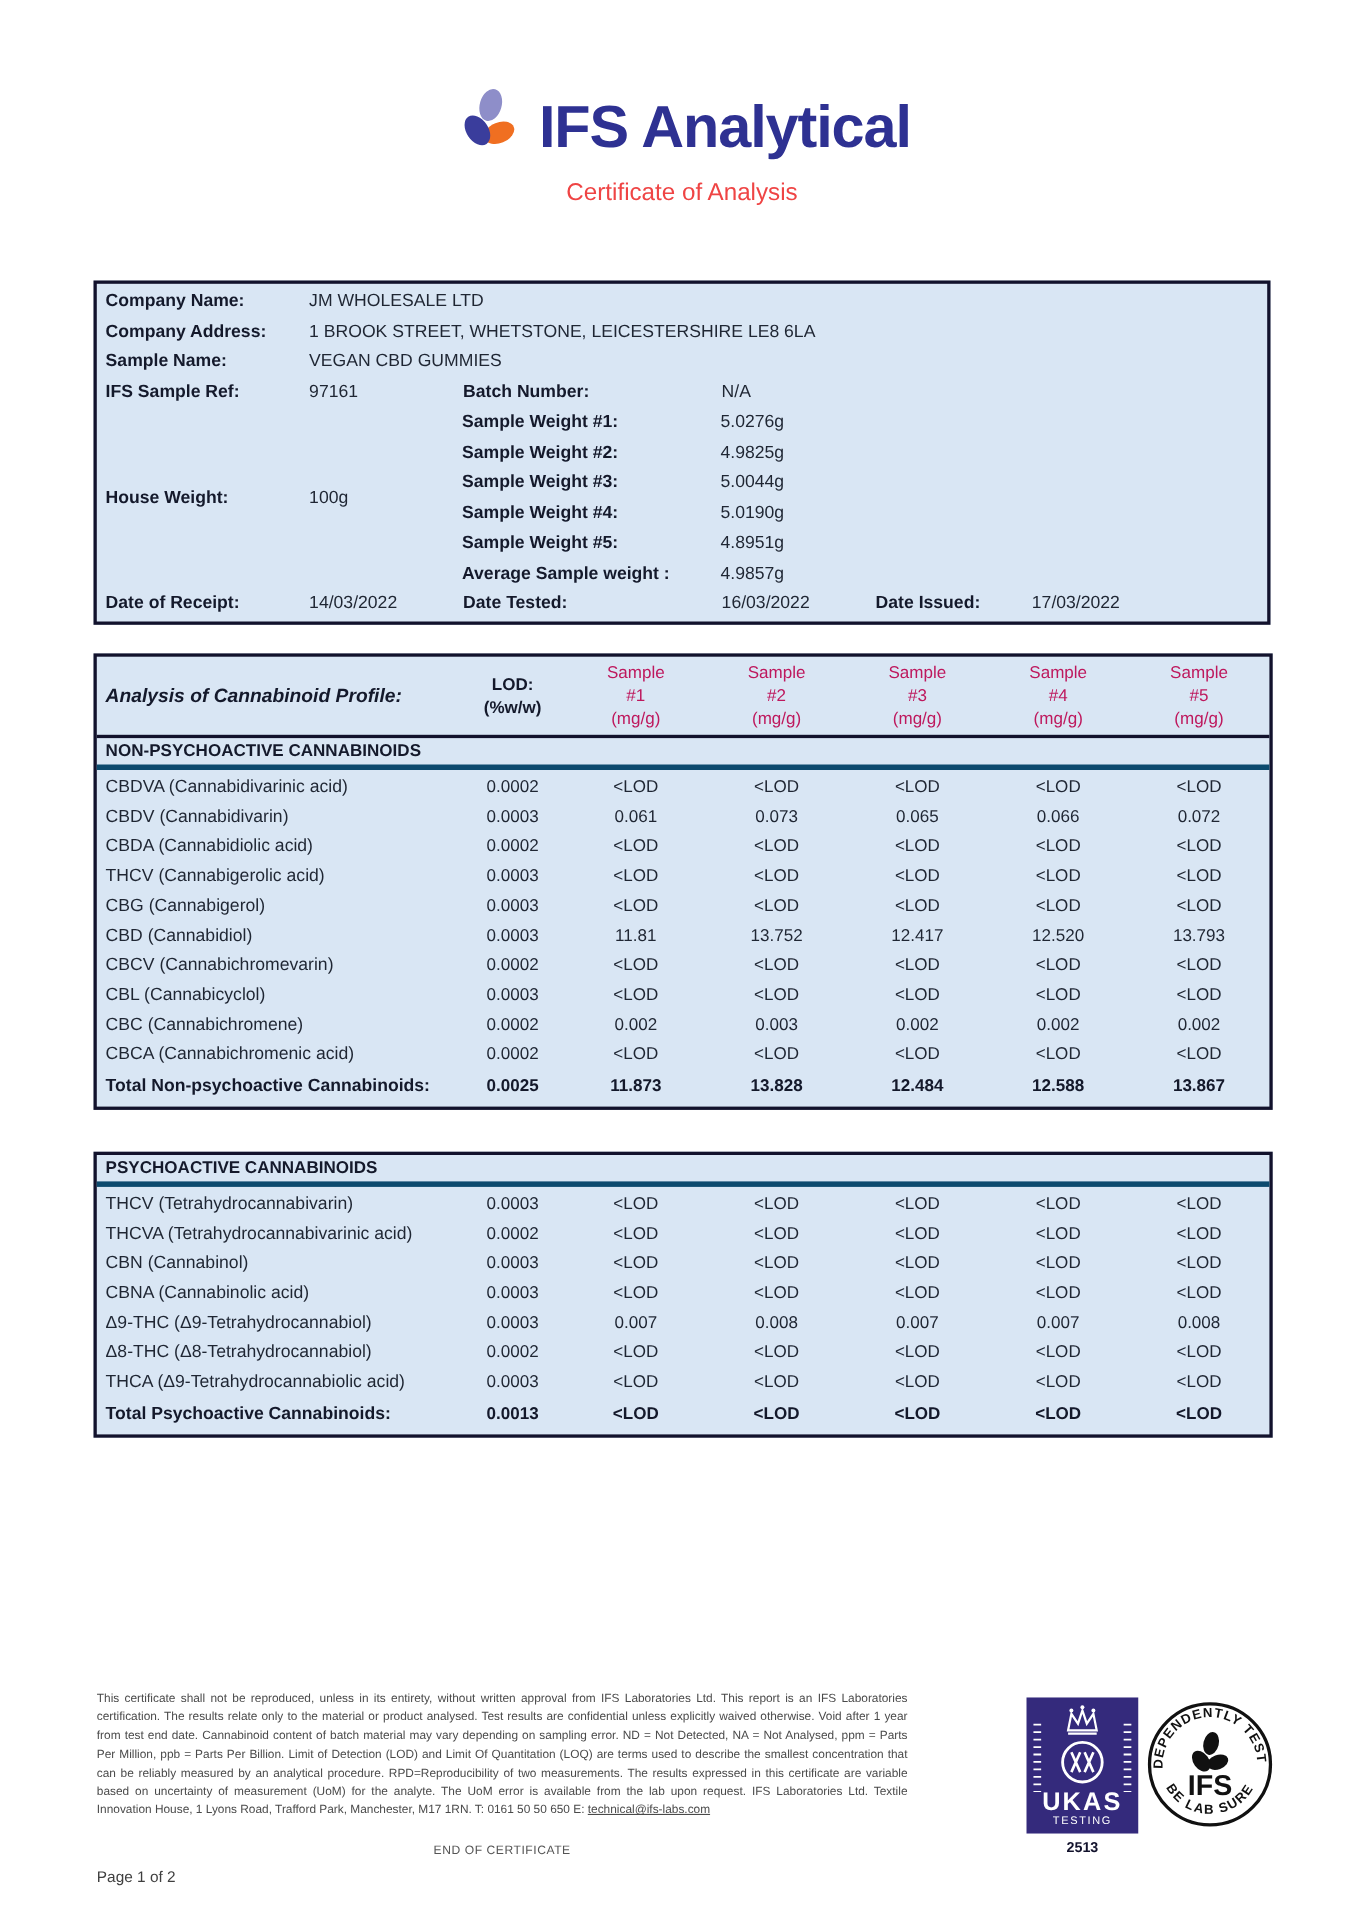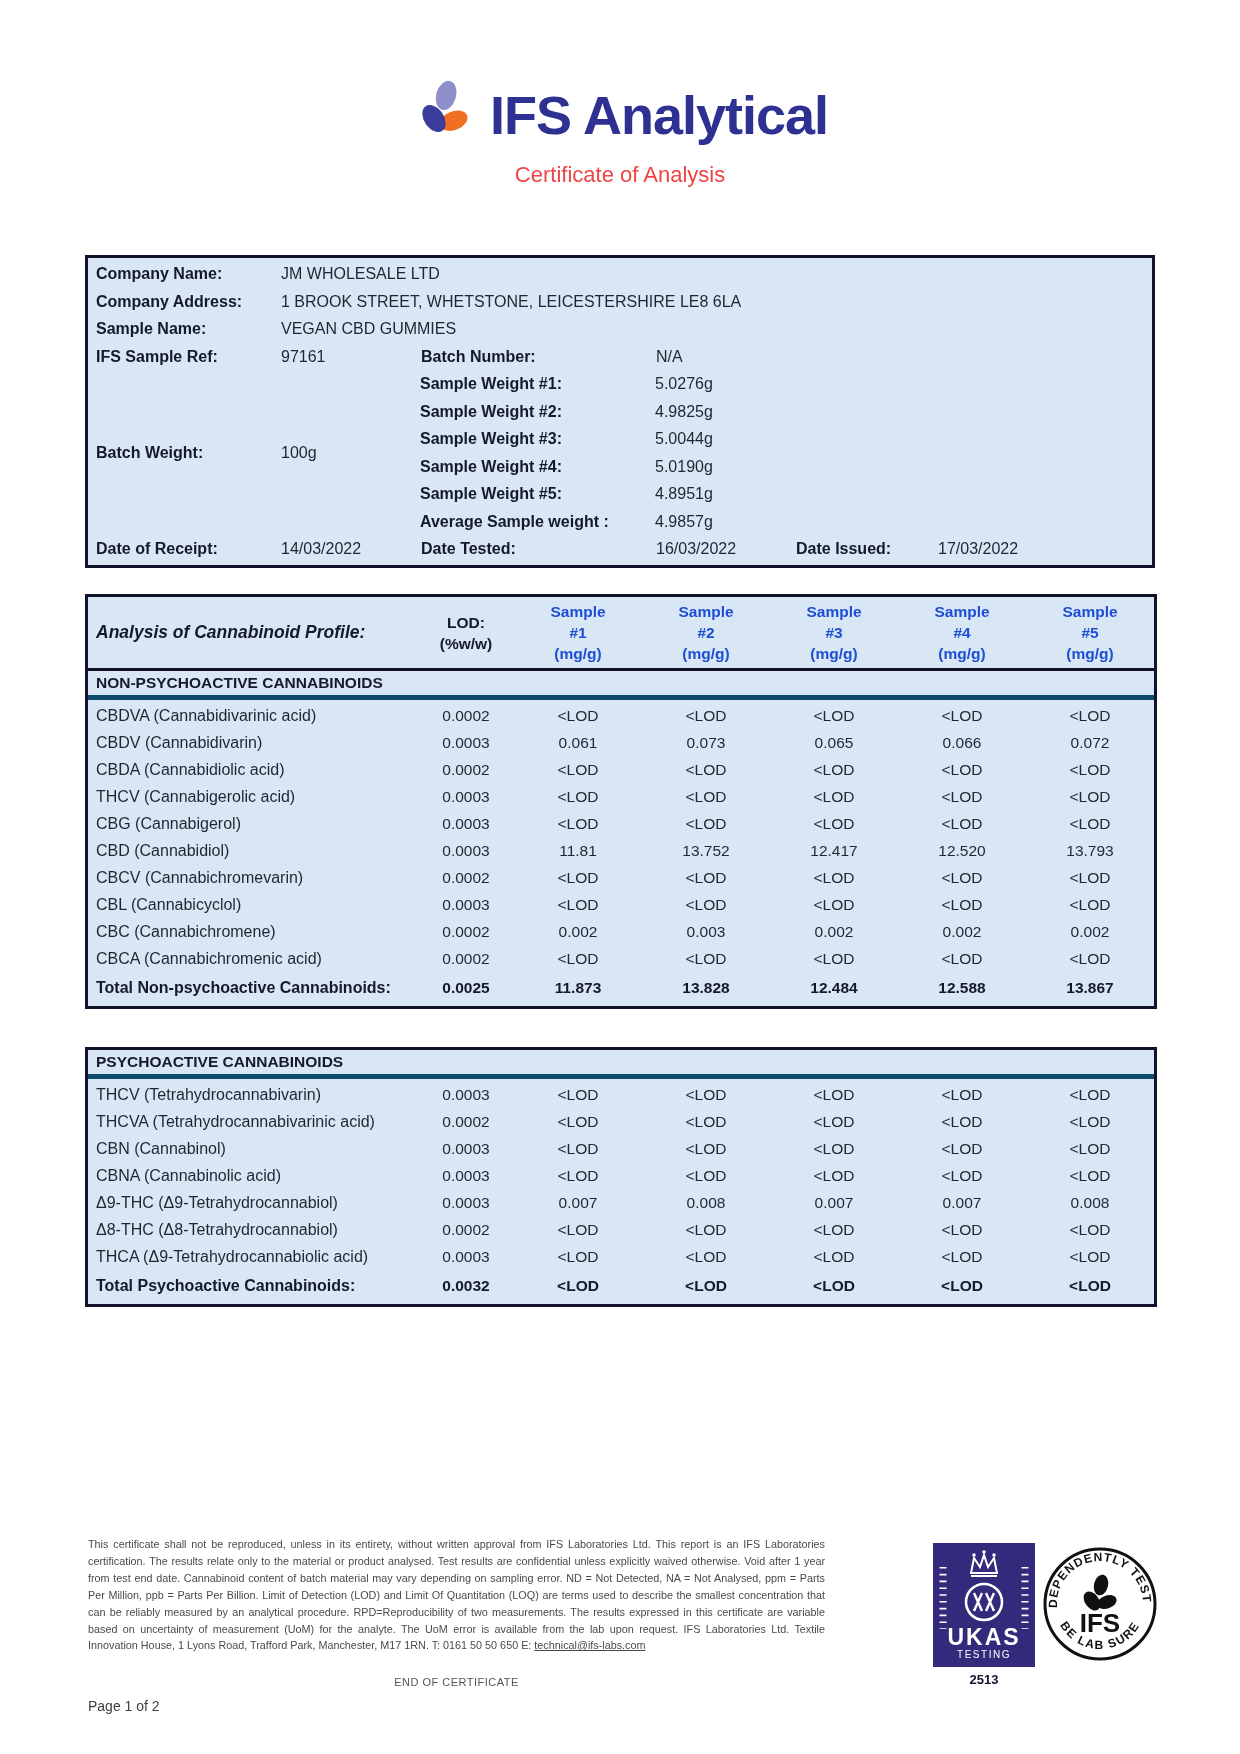--- a/index.html
+++ b/index.html
@@ -33,21 +33,21 @@
   .w-label { width:235px; font-weight:bold; color:#14192b; }
 
   
   .analysis-wrap { position:absolute; left:85px; top:594px; width:1072px; }
   .atable { border:3px solid #12122c; background:#d9e6f4; }
   .atable + .atable { margin-top:38px; }
   .a-header { display:flex; align-items:center; border-bottom:3px solid #12122c; padding:4px 0; }
   .a-header .h-title { width:330px; padding-left:8px; font-weight:bold; font-size:17.5px; color:#14192b;font-style:italic; }
   .a-header .h-lod { width:96px; text-align:center; font-weight:bold; font-size:15.5px; line-height:21px; color:#14192b; }
   .sample-headers { flex:1; display:flex; }
-  .s-h { flex:1; text-align:center; font-weight:bold; font-size:15.5px; line-height:21px; color:#1d4ed8; }
+  .s-h { flex:1; text-align:center; font-weight:normal; font-size:15.5px; line-height:21px; color:#be185d; }
   .section-band { font-weight:bold; font-size:15.5px; padding:3px 0 3px 8px; border-bottom:5px solid #0c4a6e; color:#14192b; }
   .trow { display:flex; height:27px; align-items:center; font-size:15.5px; }
   .trow .c-name { width:330px; padding-left:8px; font-size:16px; }
   .trow .c-lod  { width:96px; text-align:center; }
   .trow .c-val  { flex:1; text-align:center; }
   .trow.total { height:31px; font-weight:bold; color:#14192b; }
   .trow.total .c-name { font-size:16px; }
   .rows-pad { padding:2px 0 3px 0; }
 
   
@@ -94,21 +94,21 @@
       <span class="i-val">VEGAN CBD GUMMIES</span>
     </div>
     <div class="info-row">
       <span class="i-label">IFS Sample Ref:</span>
       <span class="i-val2">97161</span>
       <span class="i-label2">Batch Number:</span>
       <span class="i-val">N/A</span>
     </div>
     <div class="weights-wrap">
       <div class="weights-left">
-        <span class="i-label">Batch Weight:</span>
+        <span class="i-label">House Weight:</span>
         <span class="i-val-fix">100g</span>
       </div>
       <div class="weights-list">
           <div class="w-row">
             <span class="w-label">Sample Weight #1:</span>
             <span class="i-val">5.0276g</span>
           </div>
           <div class="w-row">
             <span class="w-label">Sample Weight #2:</span>
             <span class="i-val">4.9825g</span>
@@ -342,21 +342,21 @@
             <span class="c-name">THCA (Δ9-Tetrahydrocannabiolic acid)</span>
             <span class="c-lod">0.0003</span>
             <span class="c-val">&lt;LOD</span>
             <span class="c-val">&lt;LOD</span>
             <span class="c-val">&lt;LOD</span>
             <span class="c-val">&lt;LOD</span>
             <span class="c-val">&lt;LOD</span>
           </div>
           <div class="trow total">
             <span class="c-name">Total Psychoactive Cannabinoids:</span>
-            <span class="c-lod">0.0032</span>
+            <span class="c-lod">0.0013</span>
             <span class="c-val">&lt;LOD</span>
             <span class="c-val">&lt;LOD</span>
             <span class="c-val">&lt;LOD</span>
             <span class="c-val">&lt;LOD</span>
             <span class="c-val">&lt;LOD</span>
           </div>
         </div>
     </div>
   </div>
 

